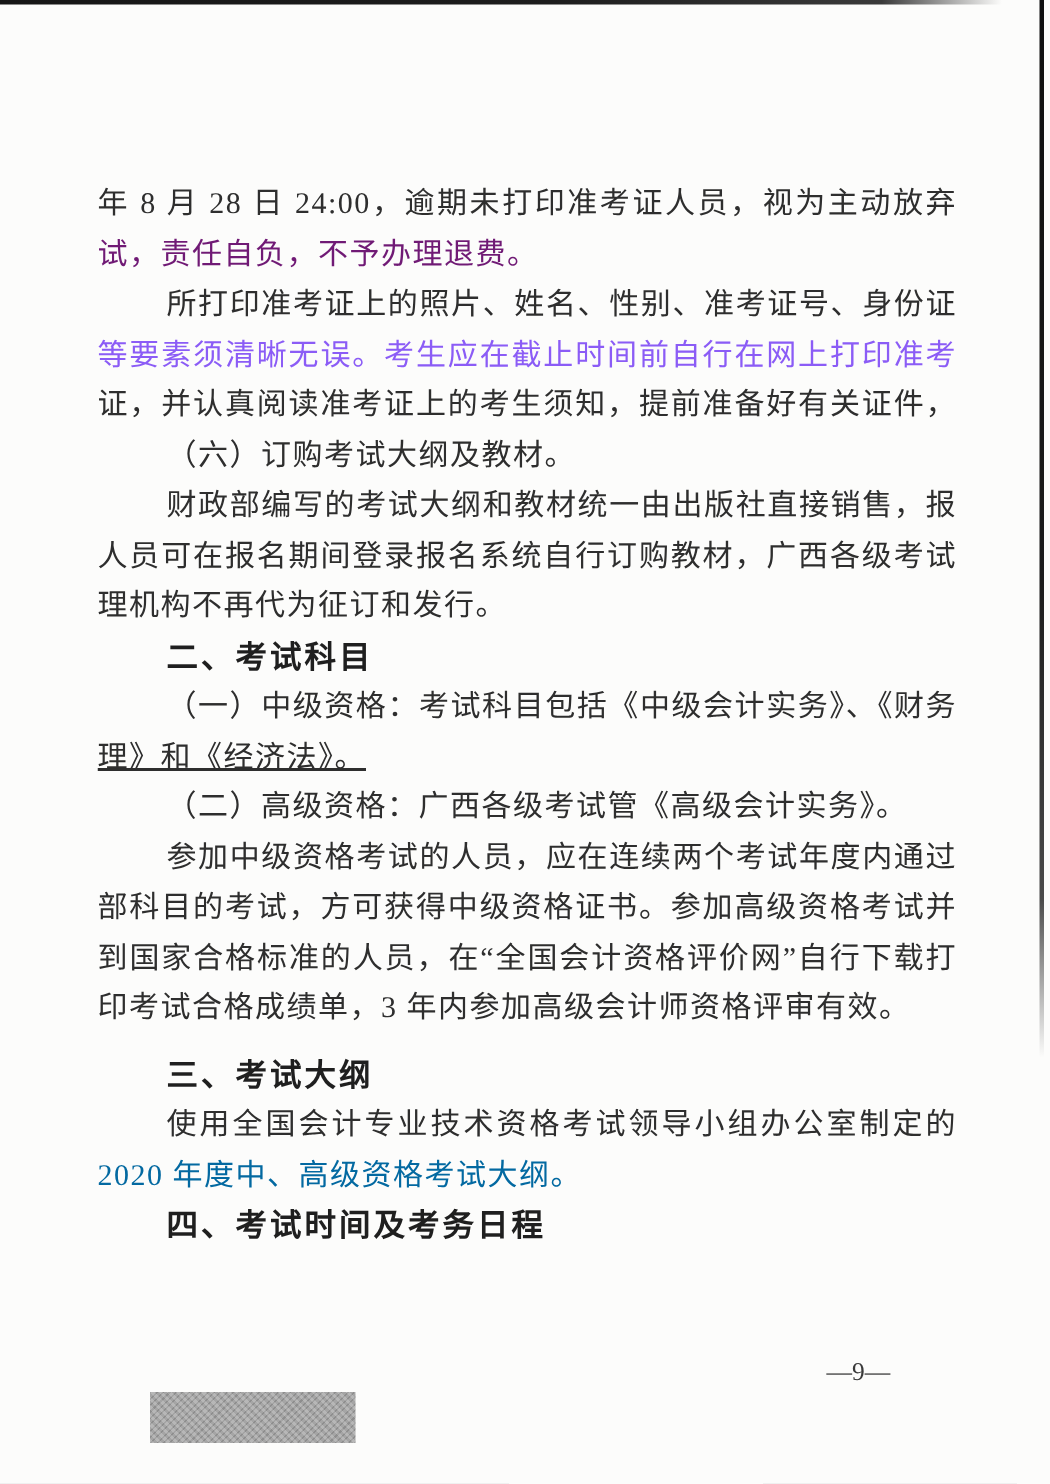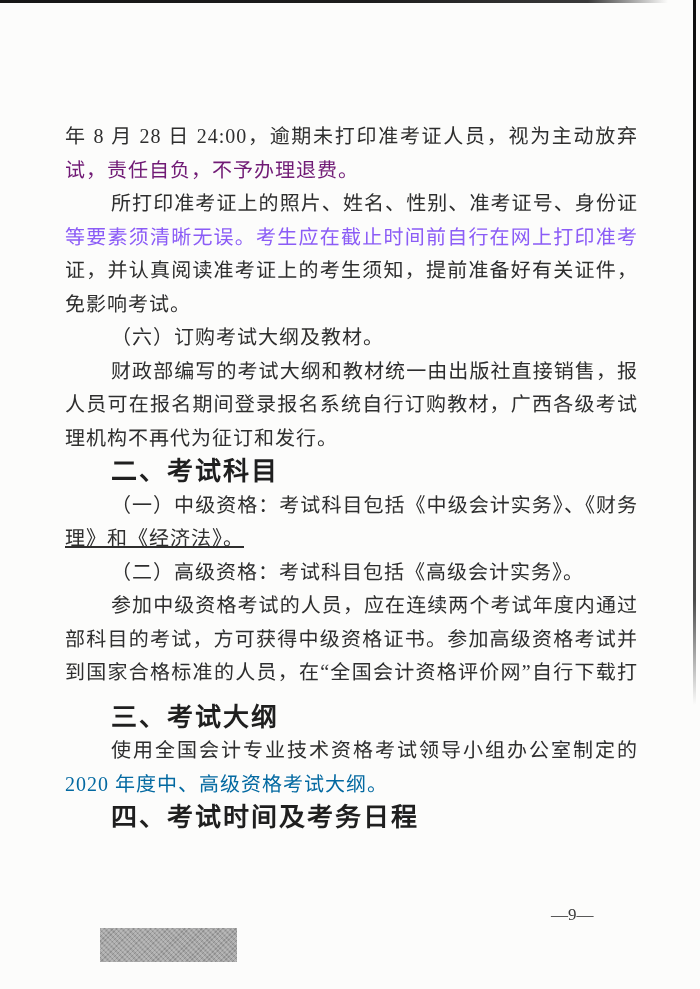--- a/index.html
+++ b/index.html
@@ -52,21 +52,21 @@
     white-space: normal;
     text-align-last: justify;
   }
   .line.indent {
     padding-left: 46px;
   }
   .line.heading {
     font-family: Liberation Sans, sans-serif;
     font-weight: bold;
     color: #1f1f1f;
-    font-size: 26px;
+    font-size: 21px;
     letter-spacing: 2px;
   }
   
   .page-number {
     position: absolute;
     left: 551px;
     top: 905px;
     font-size: 17px;
     letter-spacing: 0px;
     color: #3a3a3a;
@@ -93,32 +93,32 @@
   <div class="scan-edge-top"></div>
   <div class="scan-edge-right"></div>
 
   <div class="text-block">
 
   <div class="line fill" style="color: rgb(46, 46, 46);">年 8 月 28 日 24:00，逾期未打印准考证人员，视为主动放弃考</div>
       <div class="line" style="color: #701a75;">试，责任自负，不予办理退费。</div>
       <div class="line indent fill" style="color: rgb(46, 46, 46);">所打印准考证上的照片、姓名、性别、准考证号、身份证号</div>
       <div class="line fill" style="color: #8b5cf6;">等要素须清晰无误。考生应在截止时间前自行在网上打印准考</div>
       <div class="line fill" style="color: rgb(46, 46, 46);">证，并认真阅读准考证上的考生须知，提前准备好有关证件，以</div>
-      <div class="line" style="color: rgb(46, 46, 46);">免影响考试。</div>
       <div class="line indent" style="color: rgb(46, 46, 46);">（六）订购考试大纲及教材。</div>
       <div class="line indent fill" style="color: rgb(46, 46, 46);">财政部编写的考试大纲和教材统一由出版社直接销售，报考</div>
       <div class="line fill" style="color: rgb(46, 46, 46);">人员可在报名期间登录报名系统自行订购教材，广西各级考试管</div>
       <div class="line" style="color: rgb(46, 46, 46);">理机构不再代为征订和发行。</div>
       <div class="line indent heading" style="color: rgb(31, 31, 31);">二、考试科目</div>
       <div class="line indent fill" style="color: rgb(46, 46, 46);">（一）中级资格：考试科目包括《中级会计实务》、《财务管</div>
       <div class="line" style="color: rgb(46, 46, 46); text-decoration: underline;">理》和《经济法》。</div>
-      <div class="line indent" style="color: rgb(46, 46, 46);">（二）高级资格：考试科目包括《高级会计实务》。</div>
+      <div class="line indent" style="color: rgb(46, 46, 46);">（二）高级资格：广西各级考试管《高级会计实务》。</div>
       <div class="line indent fill" style="color: rgb(46, 46, 46);">参加中级资格考试的人员，应在连续两个考试年度内通过全</div>
       <div class="line fill" style="color: rgb(46, 46, 46);">部科目的考试，方可获得中级资格证书。参加高级资格考试并达</div>
       <div class="line fill" style="color: rgb(46, 46, 46);">到国家合格标准的人员，在“全国会计资格评价网”自行下载打</div>
+      <div class="line" style="color: rgb(46, 46, 46);">印考试合格成绩单，3 年内参加高级会计师资格评审有效。</div>
       <div class="line indent heading" style="color: rgb(31, 31, 31); margin-top: 11px;">三、考试大纲</div>
       <div class="line indent fill" style="color: rgb(46, 46, 46);">使用全国会计专业技术资格考试领导小组办公室制定的</div>
       <div class="line" style="color: #0369a1;">2020 年度中、高级资格考试大纲。</div>
       <div class="line indent heading" style="color: rgb(31, 31, 31);">四、考试时间及考务日程</div>
     </div>
 
   <div class="page-number" style="color: rgb(58, 58, 58);">—9—</div>
 
   <div class="scan-smudge" style="background-color: rgb(165, 165, 165);"></div>
 

